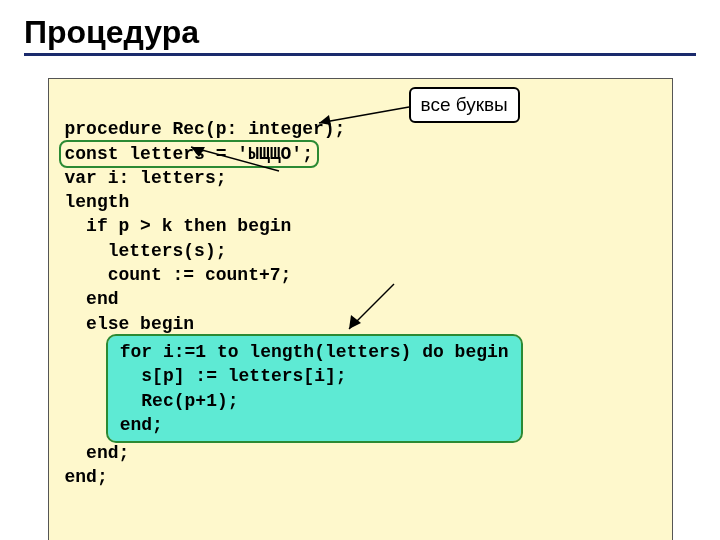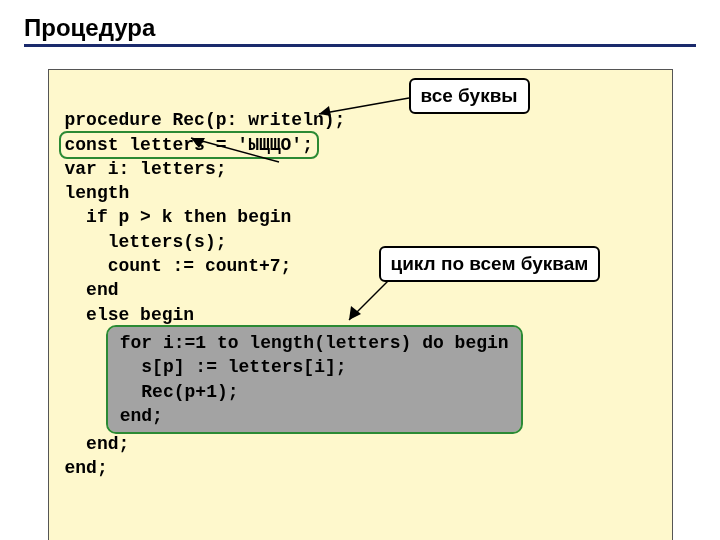--- a/index.html
+++ b/index.html
@@ -4,21 +4,21 @@
 <style>
   html,body{margin:0;padding:0}
   body{
     width:720px;height:540px;
     background:#fff;
     font-family:Arial,Helvetica,sans-serif;
     box-sizing:border-box;
     padding:10px 24px;
   }
   .title{
-    font-size:24px;
+    font-size:32px;
     font-weight:bold;
     color:#000;
     margin:4px 0 2px 0;
   }
   .hr{
     border:0;
     border-top:3px solid #1a2a6c;
     margin:2px 0 22px 0;
   }
   .codebox{
@@ -39,52 +39,52 @@
   .hl-green{
     outline:2px solid #2b8a34;
     background:#fef8cc;
     border-radius:6px;
     padding:0 4px;
     margin:0 -4px;
     display:inline-block;
   }
   .hl-green-block{
     outline:2px solid #2b8a34;
-    background:#a3a3a3;
+    background:#5eead4;
     border-radius:8px;
     padding:4px 12px;
     display:inline-block;
   }
   .callout{
     position:absolute;
     background:#fff;
     border:2px solid #000;
     border-radius:6px;
     font-family:Arial,Helvetica,sans-serif;
-    font-weight:bold;
+    font-weight:normal;
     font-size:19px;
     padding:3px 10px;
     white-space:nowrap;
     z-index:5;
   }
   svg.conn{
     position:absolute;
     overflow:visible;
     z-index:4;
     pointer-events:none;
   }
 </style>
 </head>
 <body>
 
 <div class="title">Процедура</div>
 <hr class="hr">
 
 <div class="codebox">
-<span>procedure Rec(p: writeln);</span>
+<span>procedure Rec(p: integer);</span>
 <span class="hl-green">const letters = 'ЫЩЩО';</span>
 <span>var i: letters;</span>
 <span>length</span>
 <span>  if p &gt; k then begin</span>
 <span>    letters(s);</span>
 <span>    count := count+7;</span>
 <span>  end</span>
 <span>  else begin</span>
     <span class="hl-green-block"><span>for i:=1 to length(letters) do begin</span>
 <span>  s[p] := letters[i];</span>
@@ -100,18 +100,17 @@
     <polygon points="20,24 30,16 32,26" fill="#000"></polygon>
   </svg>
 
   
   <svg class="conn" style="left:130px;top:60px" width="120" height="40">
     <line x1="100" y1="32" x2="12" y2="8" stroke="#000" stroke-width="1.5"></line>
     <polygon points="12,8 26,8 20,18" fill="#000"></polygon>
   </svg>
 
   
-  <div class="callout" style="left:330px;top:176px">цикл по всем буквам</div>
   <svg class="conn" style="left:290px;top:200px" width="80" height="60">
     <line x1="55" y1="5" x2="10" y2="50" stroke="#000" stroke-width="1.5"></line>
     <polygon points="10,50 12,36 22,44" fill="#000"></polygon>
   </svg>
 </div>
 
 </body></html>

